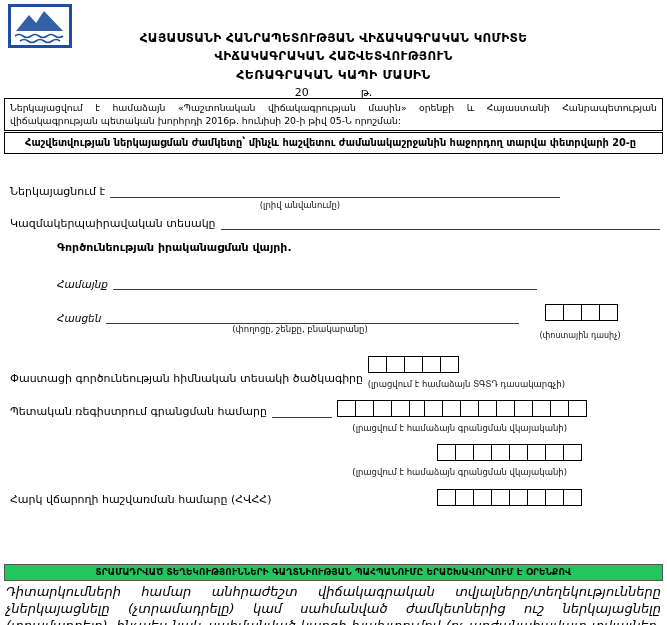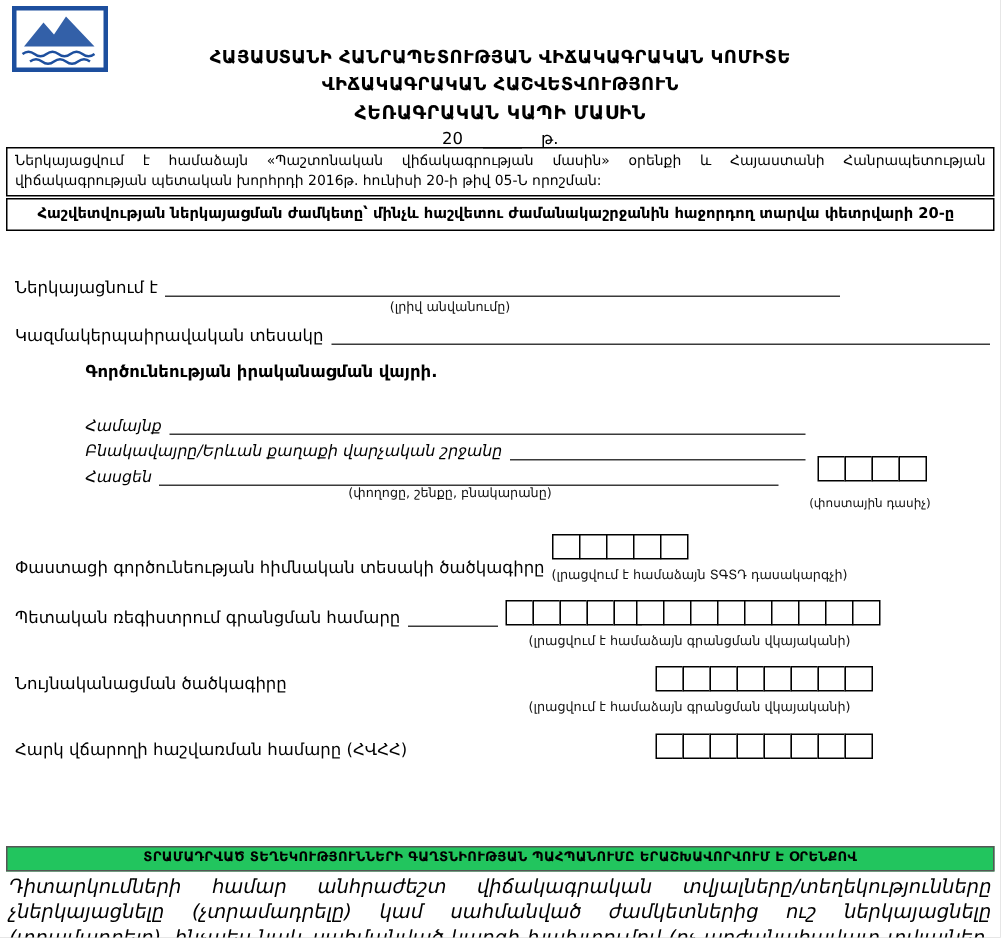--- a/index.html
+++ b/index.html
@@ -73,24 +73,20 @@
   </div>
 
   <div class="loc-h">Գործունեության իրականացման վայրի.</div>
 
 
   <div class="row sub" style="left:57px;top:276px;width:480px">
     <span class="lbl">Համայնք</span>
     <span class="blank"></span>
   </div>
 
-  <div class="row sub" style="left:57px;top:293px;width:480px">
-    <span class="lbl">Բնակավայրը/Երևան քաղաքի վարչական շրջանը</span>
-    <span class="blank"></span>
-  </div>
 
   <div class="row sub" style="left:57px;top:310px;width:462px">
     <span class="lbl">Հասցեն</span>
     <span class="blank"></span>
   </div>
   <div class="cells" style="left:545px;top:304px">
       <span class="cell"></span>
       <span class="cell"></span>
       <span class="cell"></span>
       <span class="cell"></span>
@@ -125,21 +121,20 @@
       <span class="cell"></span>
       <span class="cell"></span>
       <span class="cell"></span>
       <span class="cell"></span>
       <span class="cell"></span>
       <span class="cell"></span>
       <span class="cell"></span>
     </div>
   <div class="hint" style="left:295px;top:423px;width:272px;text-align:right">(լրացվում է համաձայն գրանցման վկայականի)</div>
 
-  <div class="plain-lbl" style="left:10px;top:449px">Նույնականացման ծածկագիրը</div>
   <div class="cells" style="left:437px;top:444px">
       <span class="cell"></span>
       <span class="cell"></span>
       <span class="cell"></span>
       <span class="cell"></span>
       <span class="cell"></span>
       <span class="cell"></span>
       <span class="cell"></span>
       <span class="cell"></span>
     </div>

